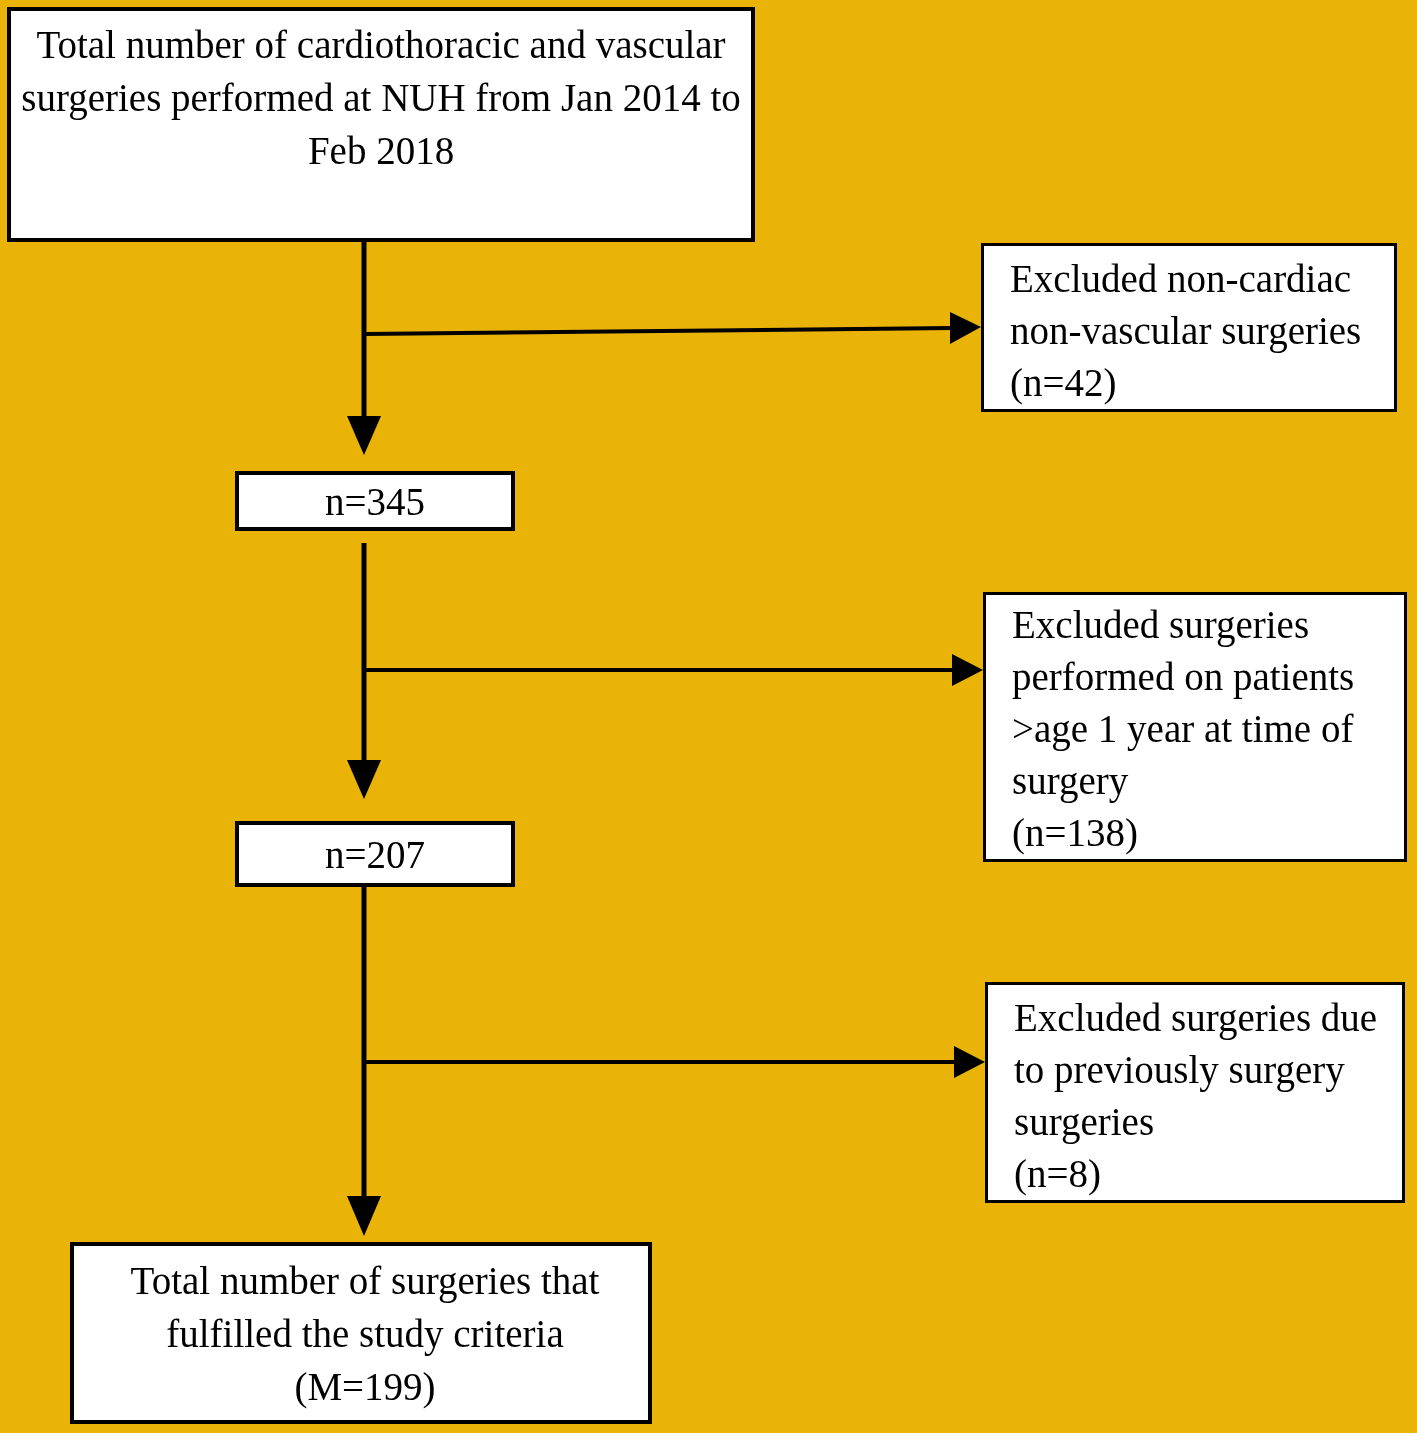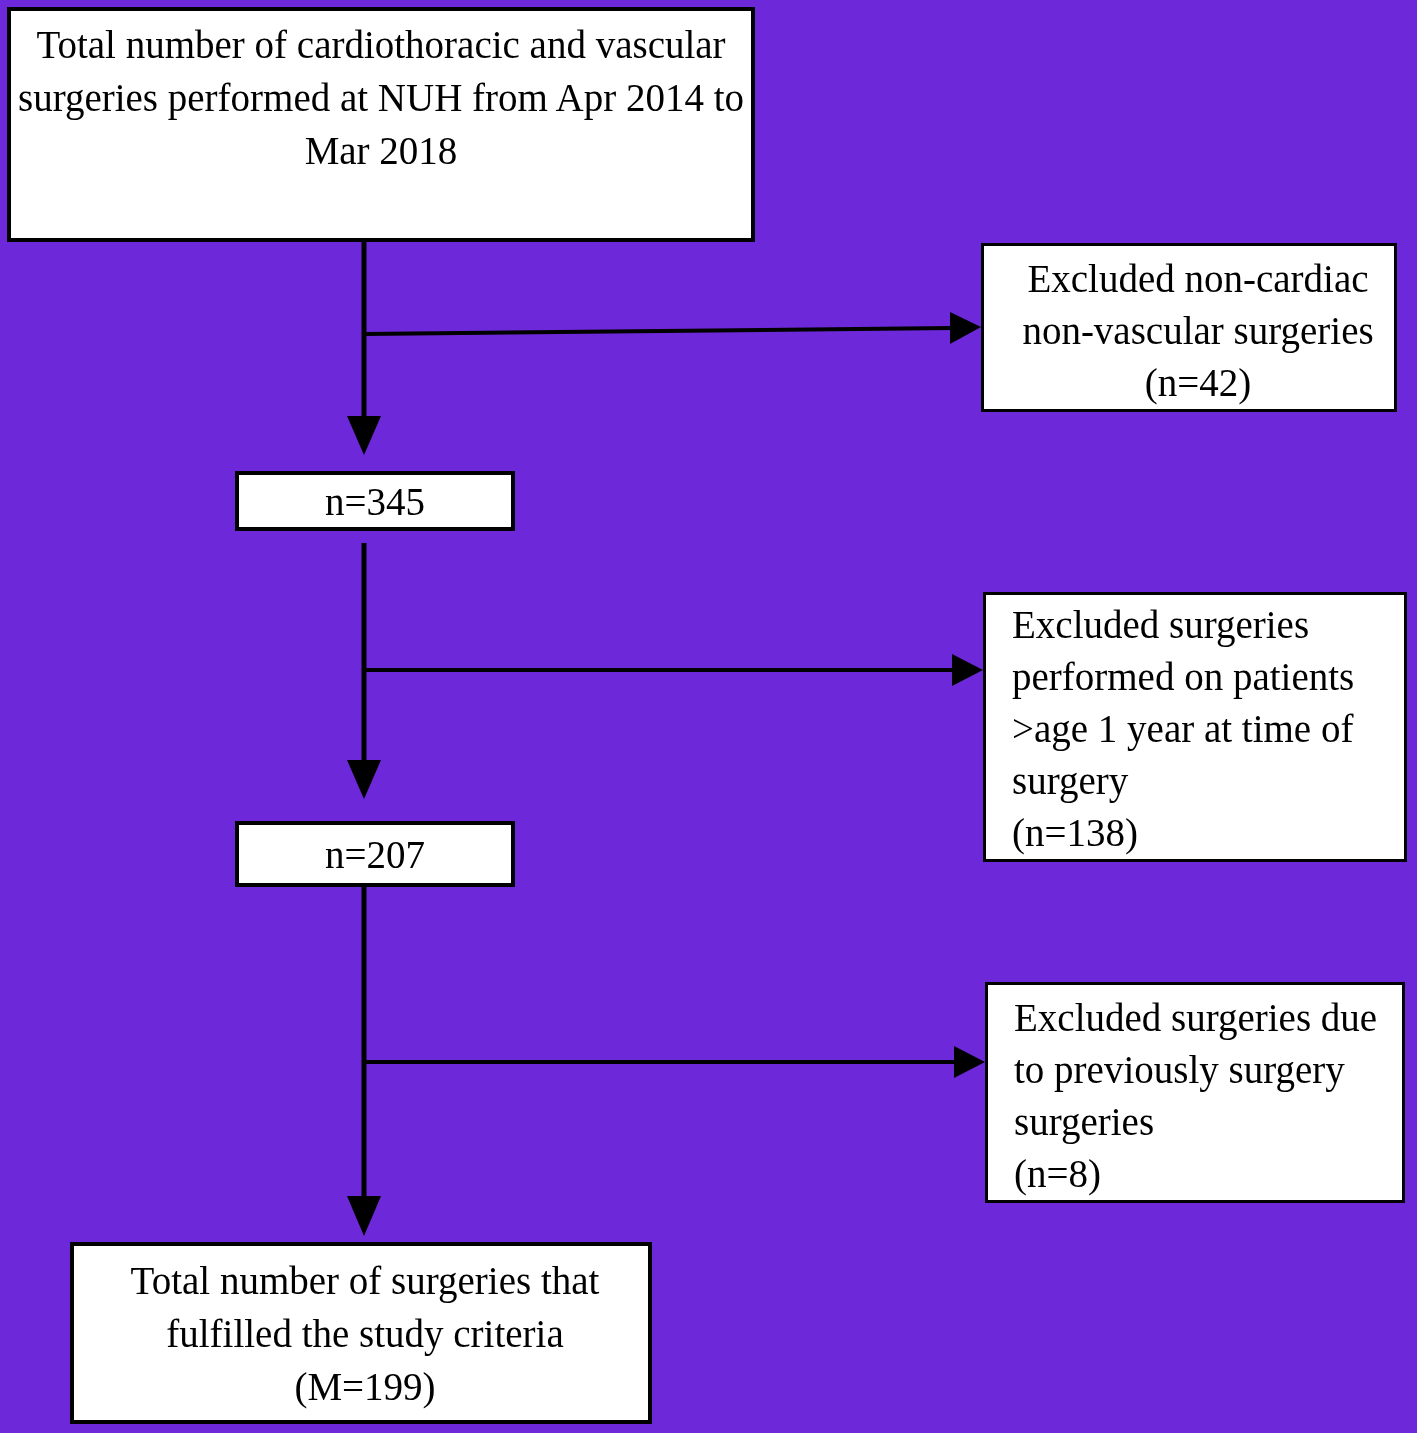--- a/index.html
+++ b/index.html
@@ -4,21 +4,21 @@
 <style>
   html, body {
     margin: 0;
     padding: 0;
     background: #ffffff;
   }
   .canvas {
     position: relative;
     width: 1417px;
     height: 1433px;
-    background: #6d28d9;
+    background: #eab308;
     font-family: "Liberation Serif", "DejaVu Serif", serif;
     color: #000000;
     overflow: hidden;
   }
   .connectors {
     position: absolute;
     left: 0;
     top: 0;
     width: 1417px;
     height: 1433px;
@@ -74,25 +74,25 @@
 
     <line x1="364" y1="887" x2="364" y2="1198" stroke="#000000" stroke-width="5"></line>
     <polygon points="347,1196 381,1196 364,1236" fill="#000000"></polygon>
 
     <line x1="364" y1="1062" x2="957" y2="1062" stroke="#000000" stroke-width="4"></line>
     <polygon points="954,1046 954,1078 985,1062" fill="#000000"></polygon>
   </svg>
 
   <div class="box centered" style="left:7px; top:7px; width:748px; height:235px; padding-top:7px;">
     <div class="bline">Total number of cardiothoracic and vascular</div>
-    <div class="bline">surgeries performed at NUH from Apr 2014 to</div>
-    <div class="bline">Mar 2018</div>
+    <div class="bline">surgeries performed at NUH from Jan 2014 to</div>
+    <div class="bline">Feb 2018</div>
   </div>
 
-  <div class="box excl" style="left:981px; top:243px; width:416px; height:169px;text-align:center;">
+  <div class="box excl" style="left:981px; top:243px; width:416px; height:169px;">
     <div class="bline">Excluded non-cardiac</div>
     <div class="bline">non-vascular surgeries</div>
     <div class="bline">(n=42)</div>
   </div>
 
   <div class="box nbox" style="left:235px; top:471px; width:280px; height:60px;">
     <div class="bline">n=345</div>
   </div>
 
   <div class="box excl" style="left:983px; top:592px; width:424px; height:270px; padding-top:4px;">

